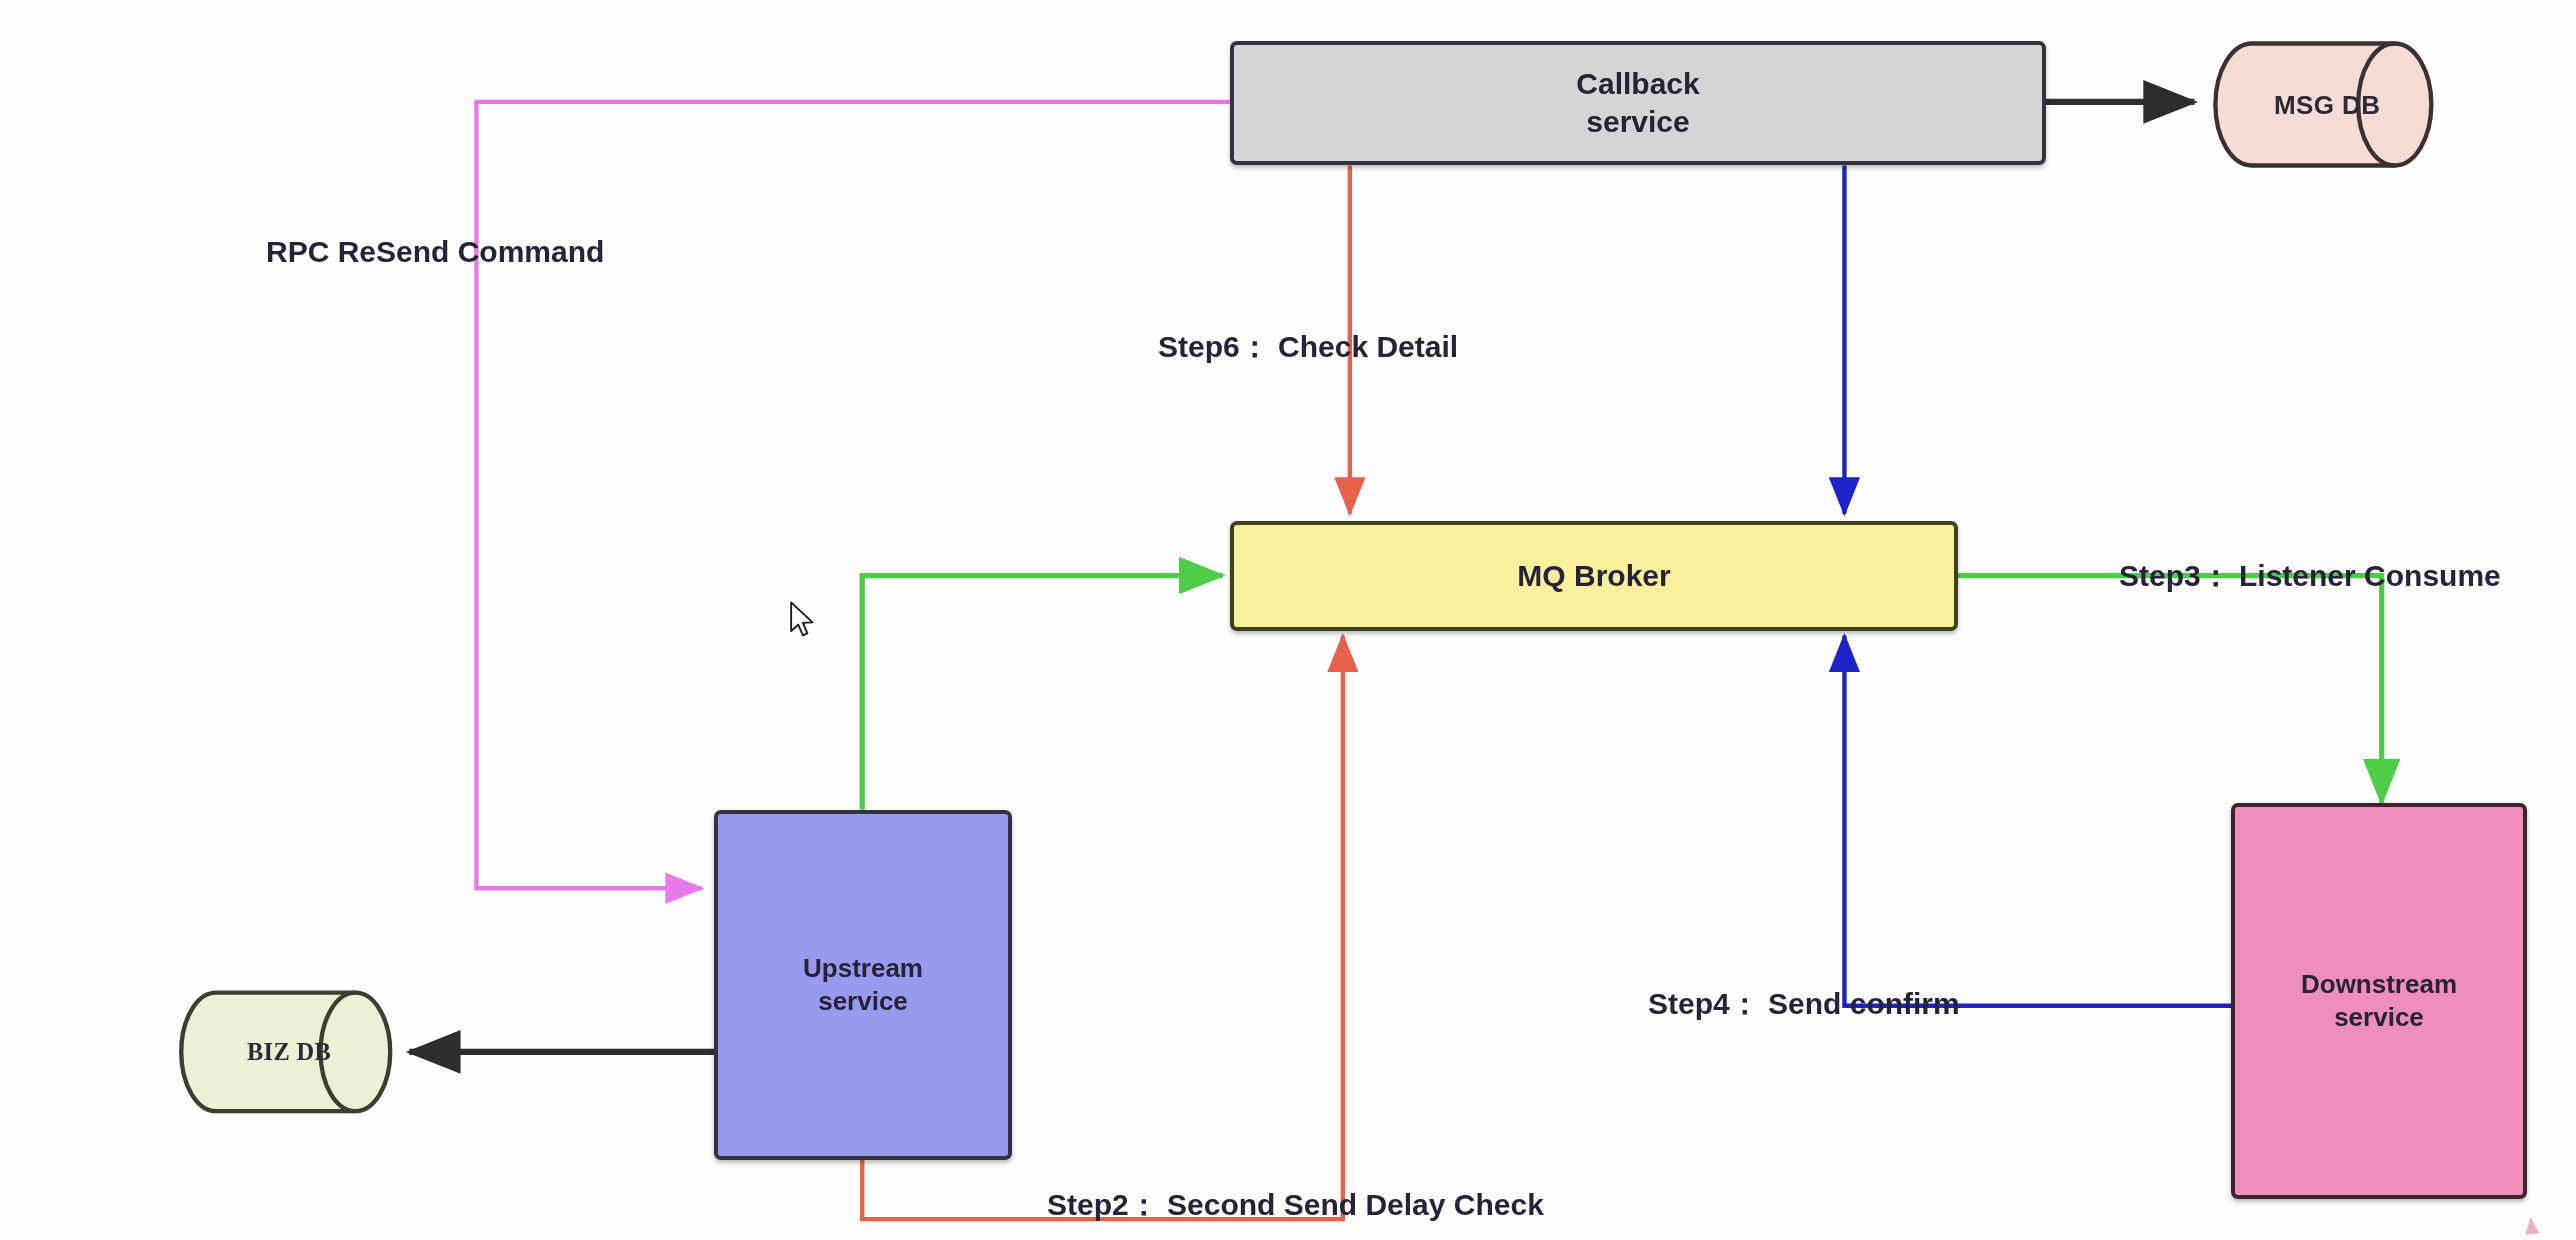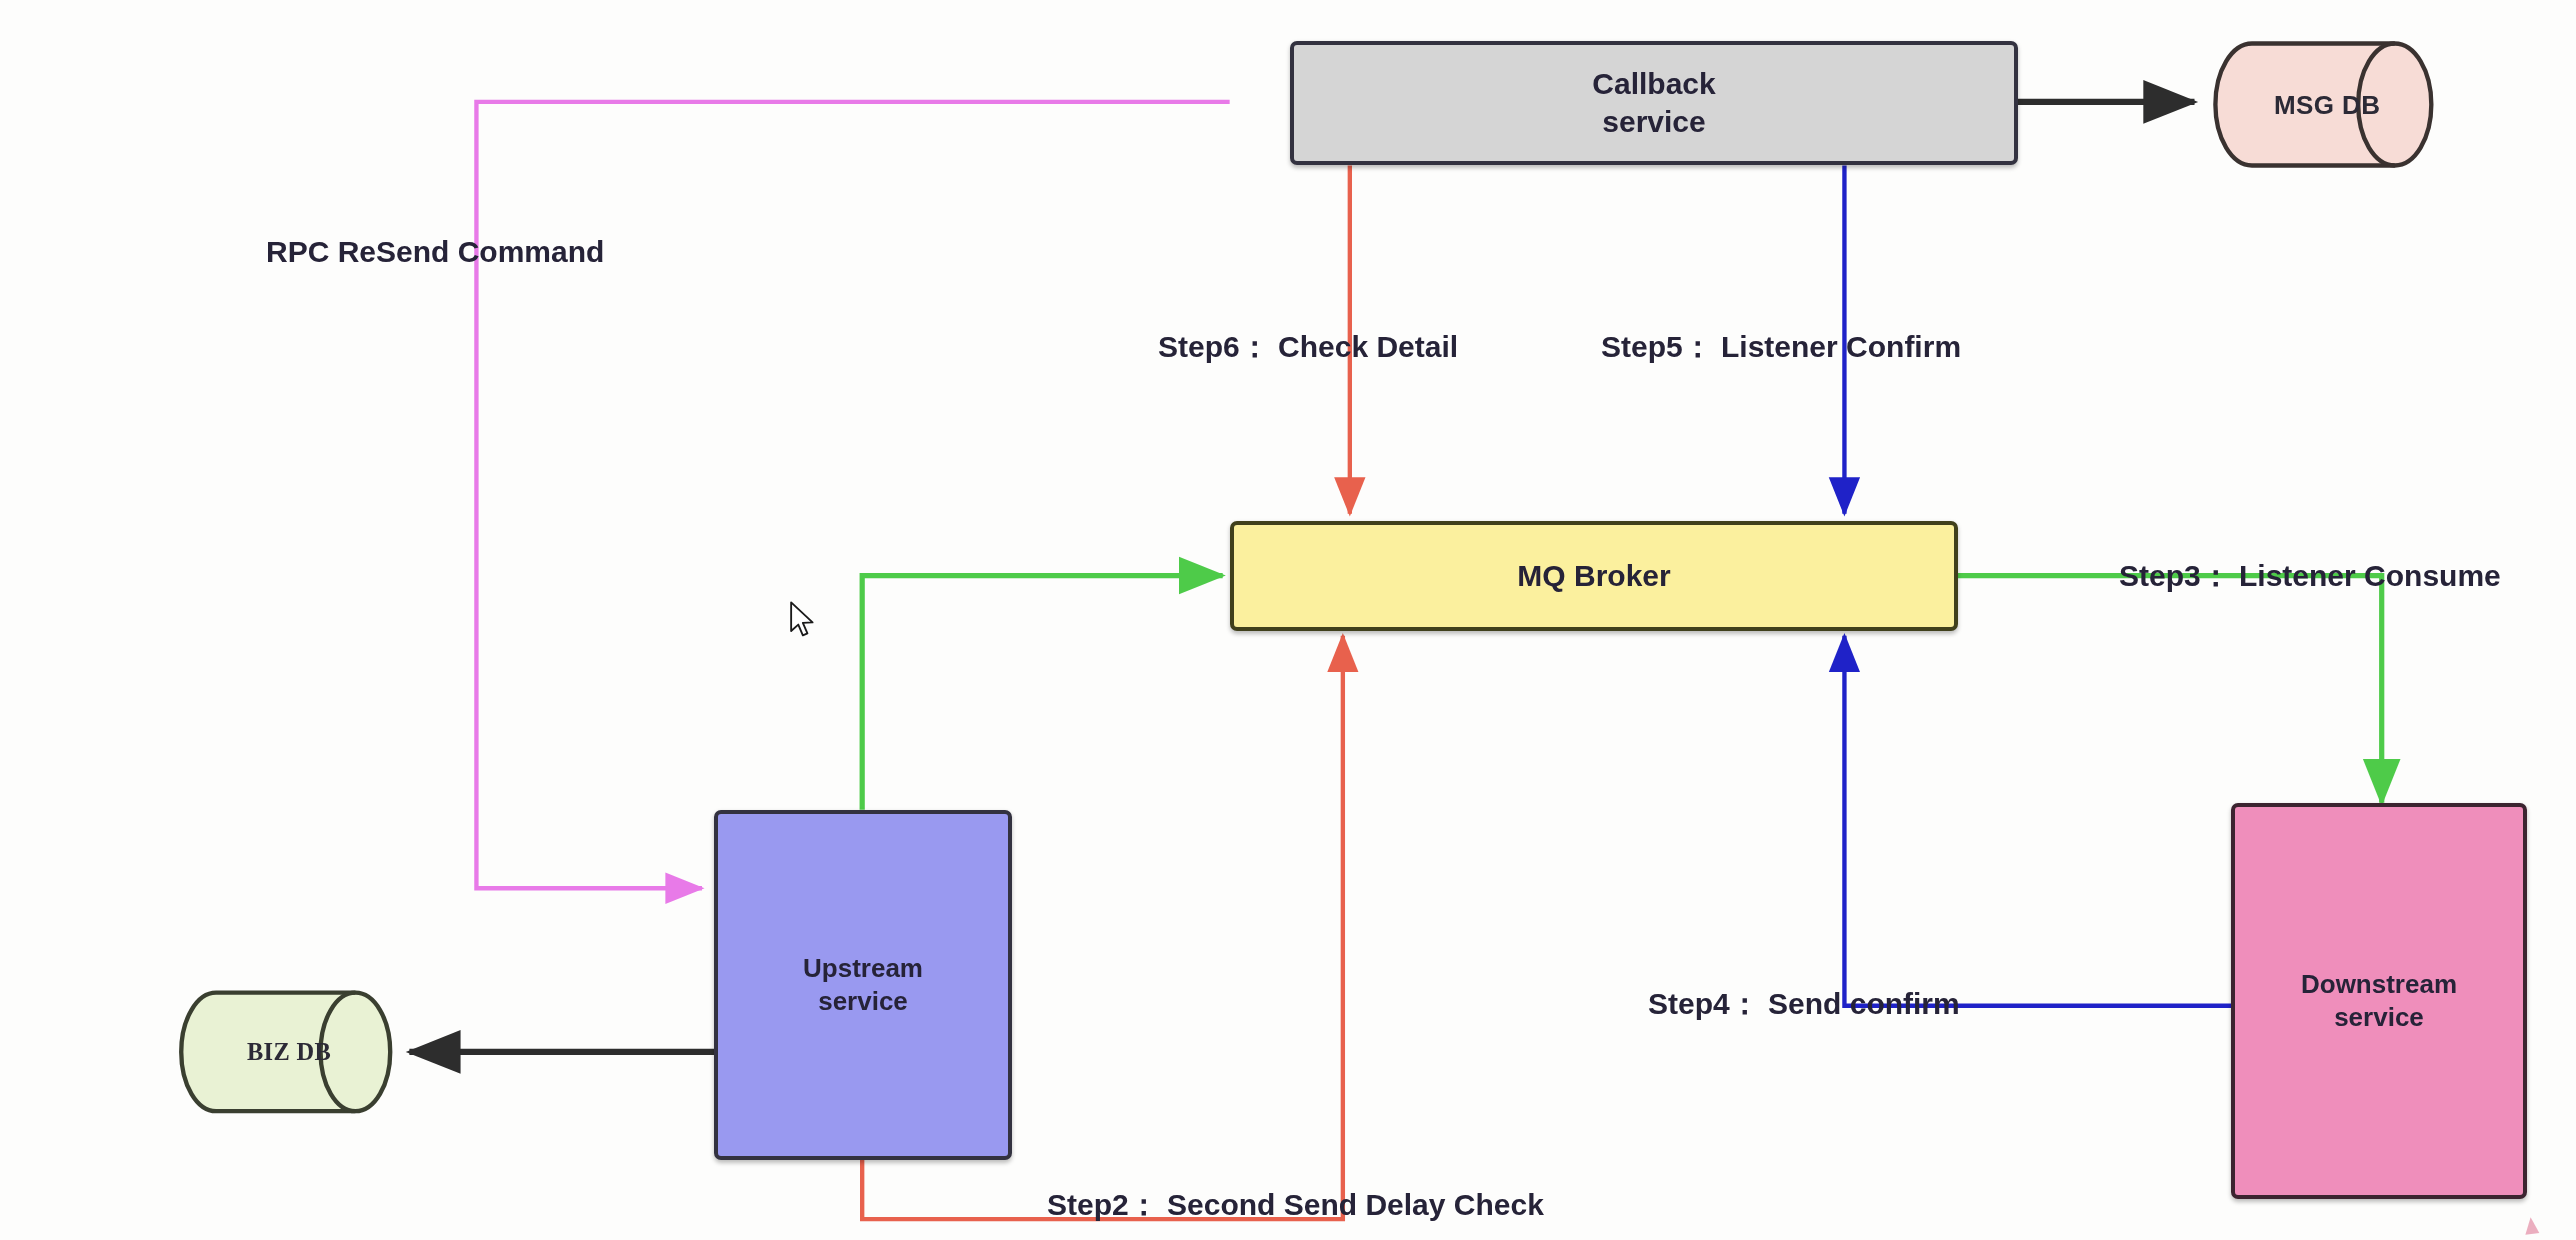--- a/index.html
+++ b/index.html
@@ -140,21 +140,21 @@
     <g>
       <path d="M248,1140 L408,1140 A40,68 0 0 1 408,1276 L248,1276 A40,68 0 0 1 248,1140 Z" fill="#e9f2d4" stroke="#3a3f30" stroke-width="5" stroke-linejoin="round"></path>
       <path d="M408,1140 A40,68 0 0 0 408,1276" fill="none" stroke="#3a3f30" stroke-width="5"></path>
     </g>
 
     <g>
       <path d="M2906,1398 L2916,1416 L2900,1418 Z" fill="#e8a0b4" opacity="0.85"></path>
     </g>
   </svg>
 
-  <div class="node node-rect callback" style="left:1290px; top:41px; width:728px; height:124px; font-size:30px;">Callback
+  <div class="node node-rect callback" style="left:1230px; top:41px; width:816px; height:124px; font-size:30px;">Callback
 service</div>
 
   <div class="cyl" style="left:2252px; top:44px; width:179px; height:122px;">
     <div class="cyl-label" style="font-size:26px;text-align:right;">MSG DB</div>
   </div>
 
   <div class="node node-rect mqbroker" style="left:1230px; top:521px; width:728px; height:110px; font-size:30px;">MQ Broker</div>
 
   <div class="node node-rect upstream" style="left:714px; top:810px; width:298px; height:350px; font-size:26px;">Upstream
 service</div>
@@ -163,21 +163,20 @@
 service</div>
 
   <div class="cyl" style="left:216px; top:993px; width:174px; height:118px;font-family:Liberation Serif, serif;">
     <div class="cyl-label" style="font-size:24.4px;">BIZ DB</div>
   </div>
 
   <div class="edge-label" style="left:266px; top:235px; font-size:30px;">RPC ReSend Command</div>
 
   <div class="edge-label" style="left:1158px; top:327px; font-size:30px;">Step6： Check Detail</div>
 
-  <div class="edge-label" style="left:1601px; top:327px; font-size:30px;">Step5： Listener Confirm</div>
 
 
   <div class="edge-label" style="left:2071px; top:556px; font-size:30px;margin-left:48px;">Step3： Listener Consume</div>
 
   <div class="edge-label" style="left:1648px; top:984px; font-size:30px;">Step4： Send confirm</div>
 
   <div class="edge-label" style="left:1047px; top:1169px; font-size:30px;margin-top:16px;">Step2： Second Send Delay Check</div>
 
   <div class="cursor" style="left:789px; top:601px;">
     <svg width="30" height="40" viewBox="0 0 20 28" xmlns="http://www.w3.org/2000/svg">

